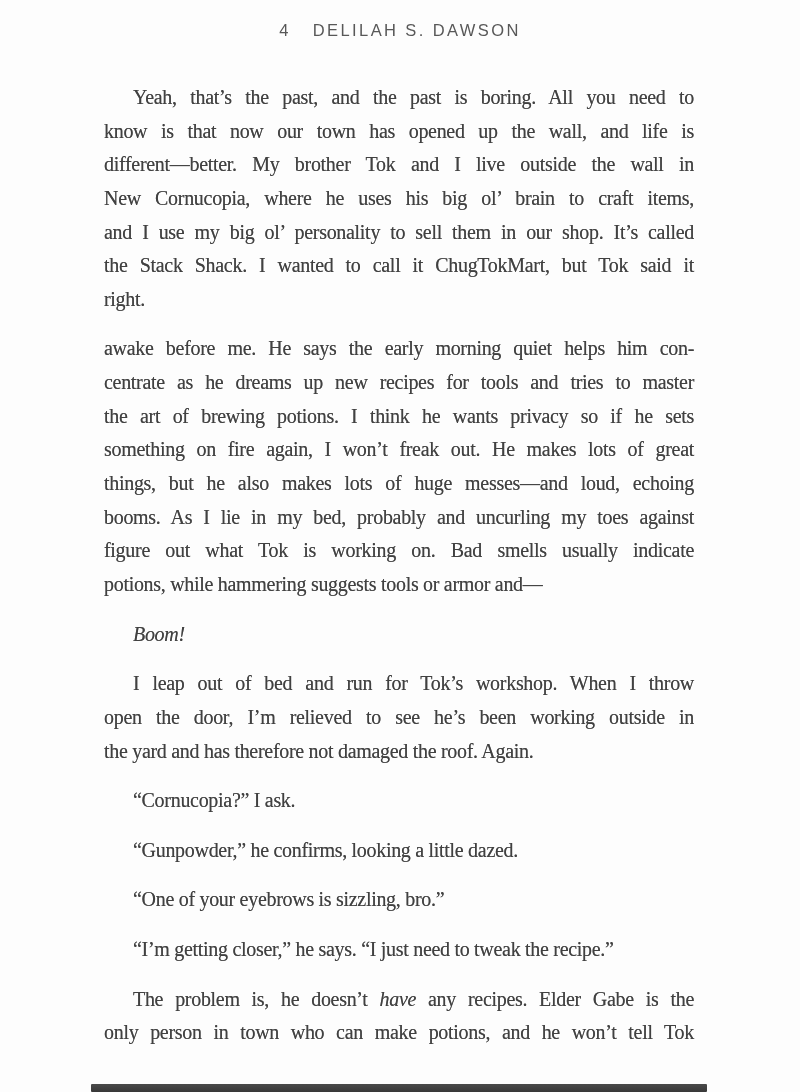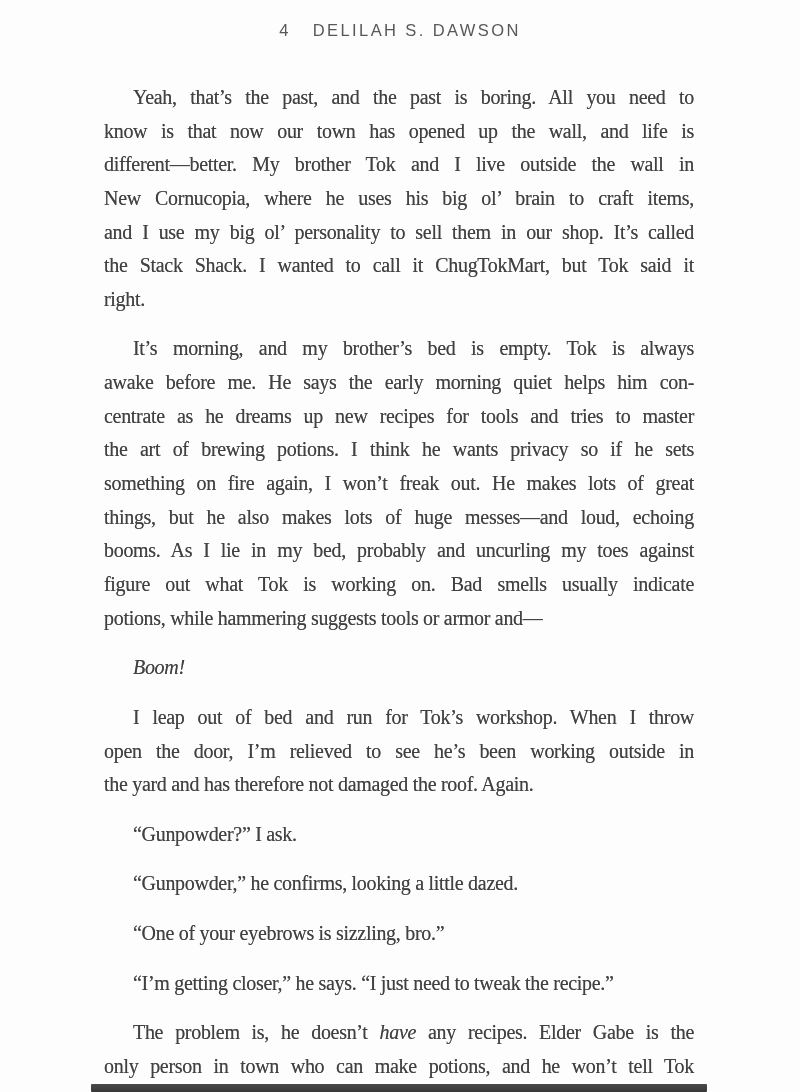--- a/index.html
+++ b/index.html
@@ -69,40 +69,39 @@
       <div class="para">
         <div class="line just ind"><span>Yeah, that’s the past, and the past is boring. All you need to</span></div>
         <div class="line just"><span>know is that now our town has opened up the wall, and life is</span></div>
         <div class="line just"><span>different—better. My brother Tok and I live outside the wall in</span></div>
         <div class="line just"><span>New Cornucopia, where he uses his big ol’ brain to craft items,</span></div>
         <div class="line just"><span>and I use my big ol’ personality to sell them in our shop. It’s called</span></div>
         <div class="line just"><span>the Stack Shack. I wanted to call it ChugTokMart, but Tok said it</span></div>
         <div class="line"><span>right.</span></div>
       </div>
       <div class="para">
-        <div class="line just ind"><span>It’s morning, and my brother’s bed is empty. Tok is always</span></div>
         <div class="line just"><span>awake before me. He says the early morning quiet helps him con-</span></div>
         <div class="line just"><span>centrate as he dreams up new recipes for tools and tries to master</span></div>
         <div class="line just"><span>the art of brewing potions. I think he wants privacy so if he sets</span></div>
         <div class="line just"><span>something on fire again, I won’t freak out. He makes lots of great</span></div>
         <div class="line just"><span>things, but he also makes lots of huge messes—and loud, echoing</span></div>
         <div class="line just"><span>booms. As I lie in my bed, probably and uncurling my toes against</span></div>
         <div class="line just"><span>figure out what Tok is working on. Bad smells usually indicate</span></div>
         <div class="line"><span>potions, while hammering suggests tools or armor and—</span></div>
       </div>
       <div class="para">
         <div class="line ind"><span class="it">Boom!</span></div>
       </div>
       <div class="para">
         <div class="line just ind"><span>I leap out of bed and run for Tok’s workshop. When I throw</span></div>
         <div class="line just"><span>open the door, I’m relieved to see he’s been working outside in</span></div>
         <div class="line"><span>the yard and has therefore not damaged the roof. Again.</span></div>
       </div>
       <div class="para">
-        <div class="line ind"><span>“Gunpowder?” I ask.</span></div>
+        <div class="line ind"><span>“Cornucopia?” I ask.</span></div>
       </div>
       <div class="para">
         <div class="line ind"><span>“Gunpowder,” he confirms, looking a little dazed.</span></div>
       </div>
       <div class="para">
         <div class="line ind"><span>“One of your eyebrows is sizzling, bro.”</span></div>
       </div>
       <div class="para">
         <div class="line ind"><span>“I’m getting closer,” he says. “I just need to tweak the recipe.”</span></div>
       </div>

